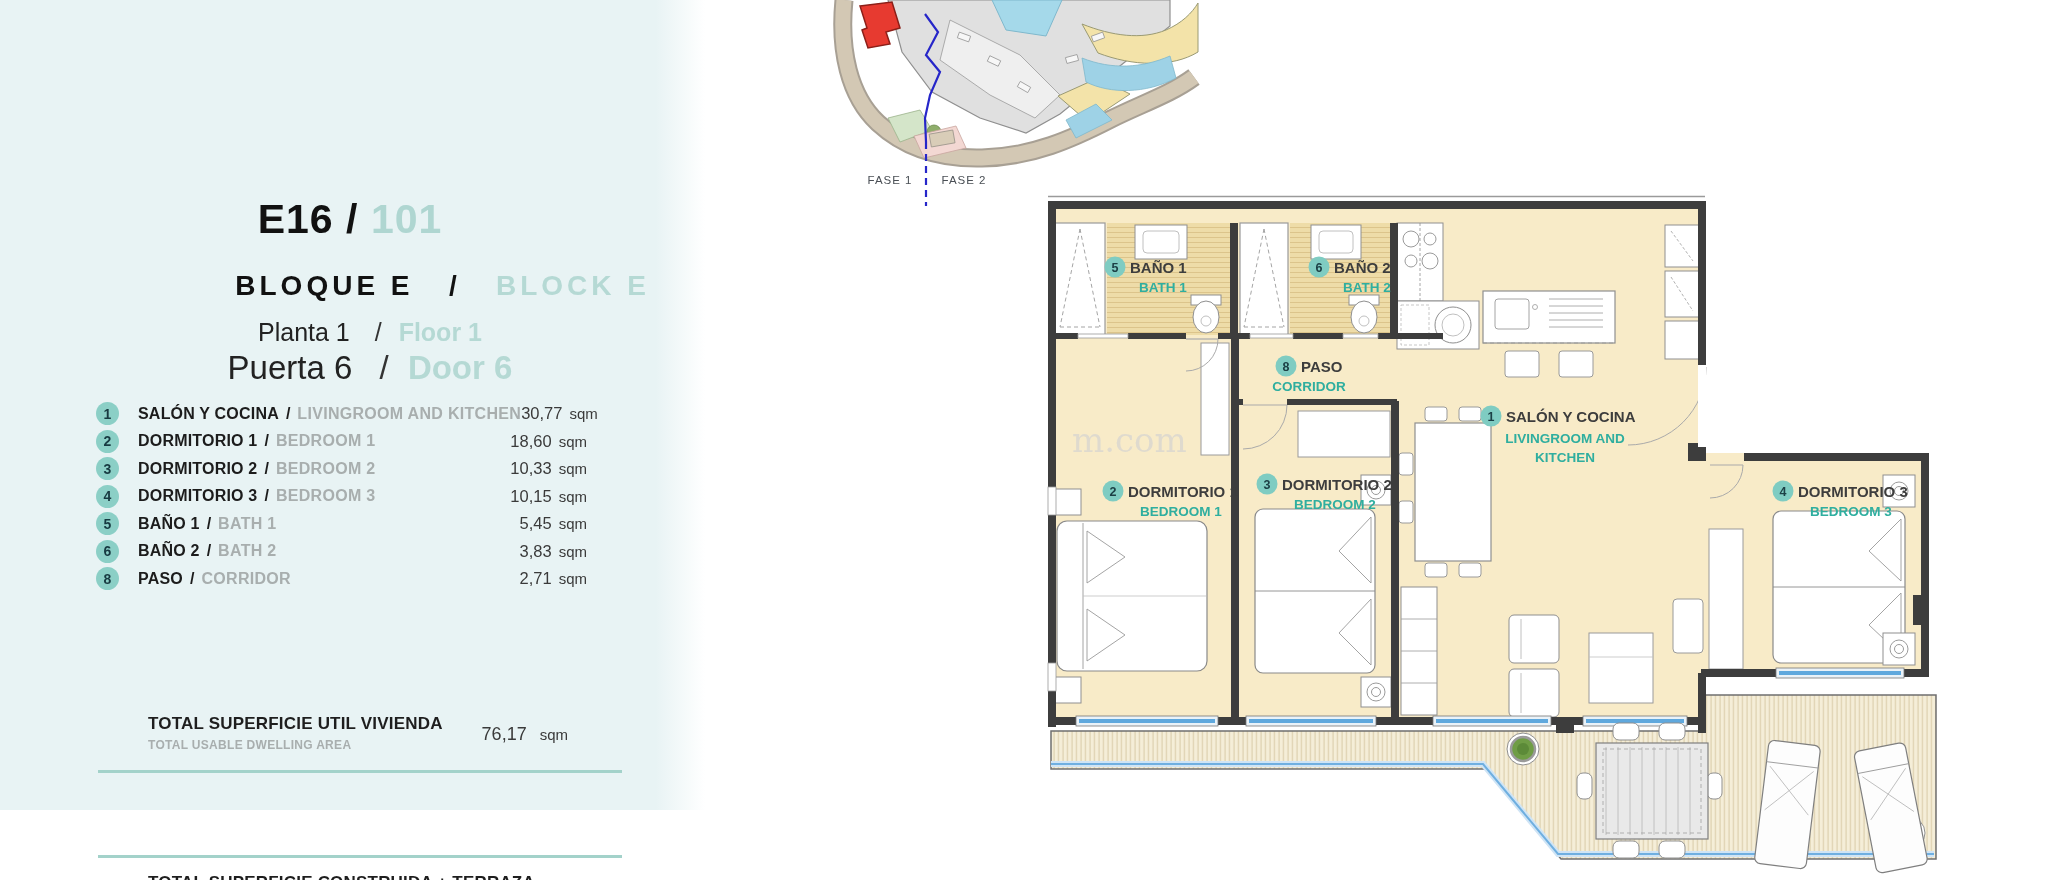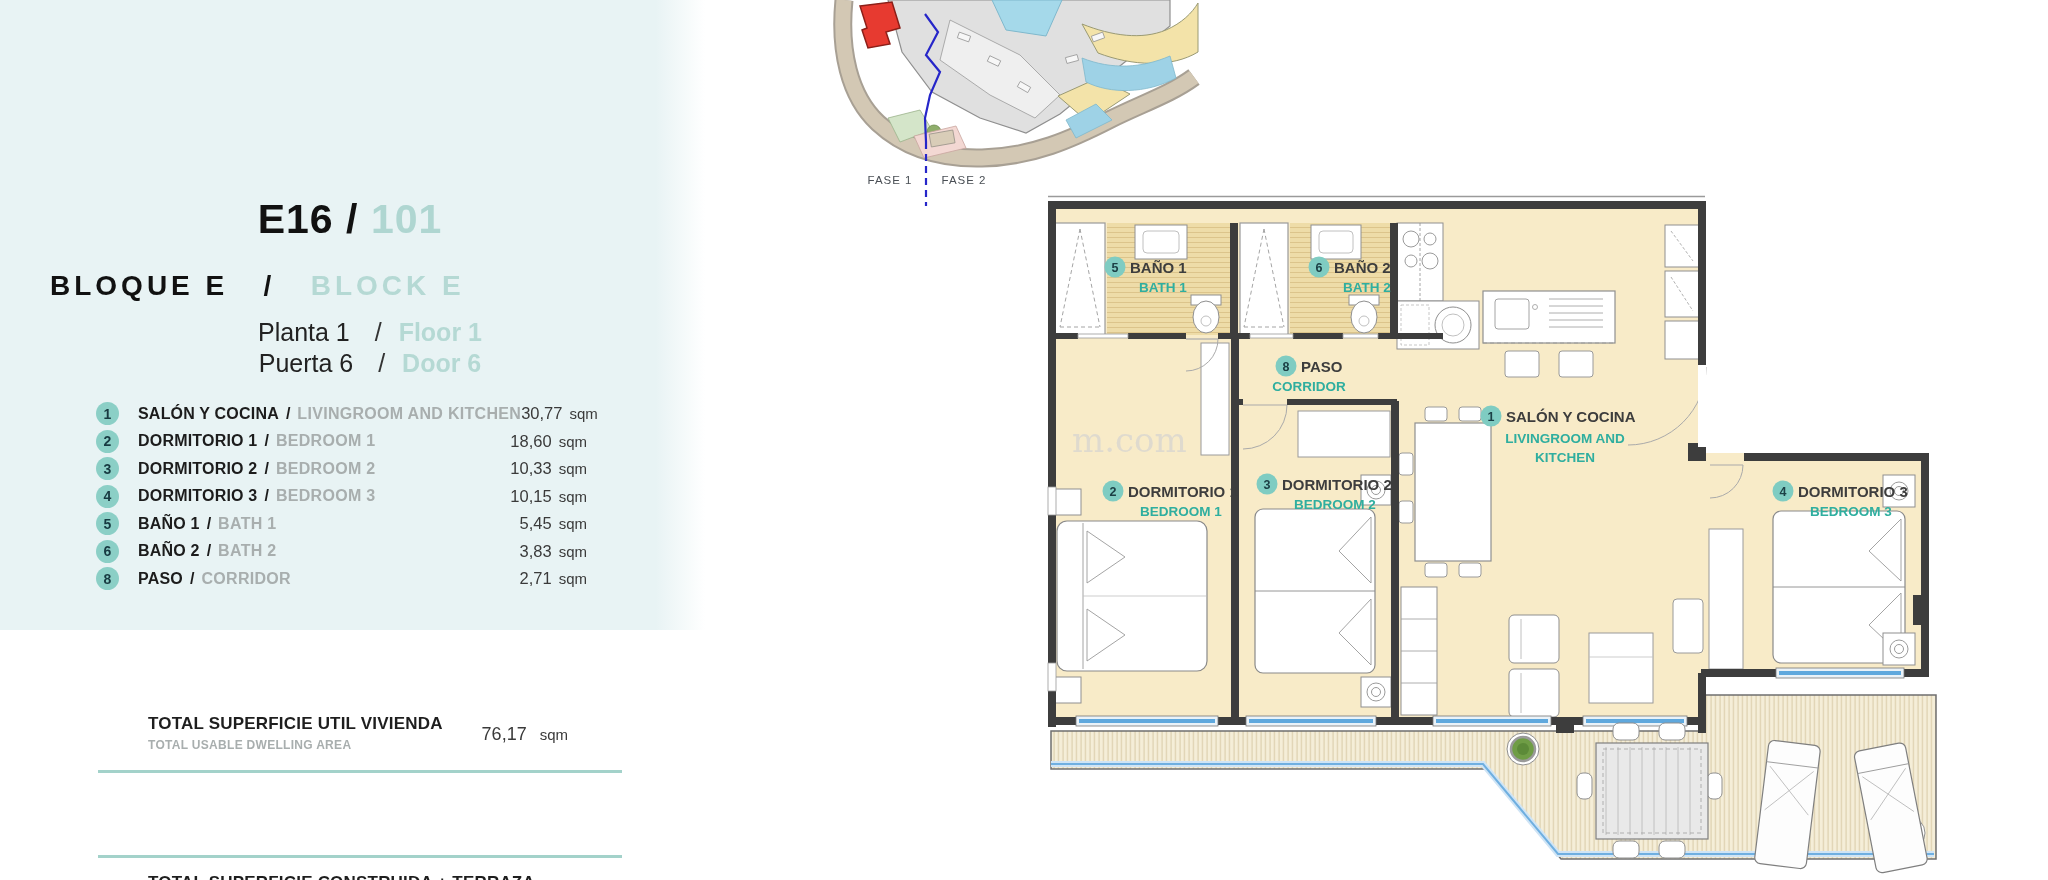--- a/index.html
+++ b/index.html
@@ -3,37 +3,37 @@
 <meta charset="utf-8">
 <style>
   html,body{margin:0;padding:0;}
   body{
     width:2048px;height:880px;position:relative;overflow:hidden;
     background:#ffffff;font-family:"Liberation Sans",sans-serif;
     -webkit-font-smoothing:antialiased;
   }
   
   .sidebar{
-    position:absolute;left:0;top:0;width:705px;height:630px;
+    position:absolute;left:0;top:0;width:705px;height:810px;
     background:linear-gradient(to right,#e8f3f4 0%,#e8f3f4 93%,rgba(232,243,244,0) 100%);
   }
   .unit-title{
     position:absolute;top:196px;left:50px;width:600px;text-align:center;
     font-size:41px;font-weight:bold;letter-spacing:1px;color:#111;
   }
   .unit-title .pale{color:#afd6d1;}
   .block-line{
-    position:absolute;top:270px;left:50px;width:600px;text-align:left;
+    position:absolute;top:270px;left:50px;width:600px;text-align:right;
     font-size:28px;font-weight:bold;letter-spacing:4px;color:#111;
   }
   .block-line .pale{color:#b5d9d4;}
   .floor-line{position:absolute;top:318px;left:70px;width:600px;text-align:center;
     font-size:25px;color:#222;}
   .door-line{position:absolute;top:349px;left:70px;width:600px;text-align:center;
-    font-size:25px;color:#222;}
+    font-size:33px;color:#222;}
   .floor-line .pale,.door-line .pale{color:#b5d9d4;font-weight:bold;}
   .floor-line .sep,.door-line .sep{margin:0 10px 0 18px;color:#333;}
 
   .room-list{position:absolute;top:400px;left:0;width:705px;}
   .room-row{height:27.5px;display:flex;align-items:center;padding-left:96px;padding-right:118px;}
   .badge{
     flex:0 0 auto;width:23px;height:23px;border-radius:50%;background:#8bcfc6;
     display:flex;align-items:center;justify-content:center;
     font-size:14px;font-weight:bold;color:#173a41;margin-right:19px;
   }

